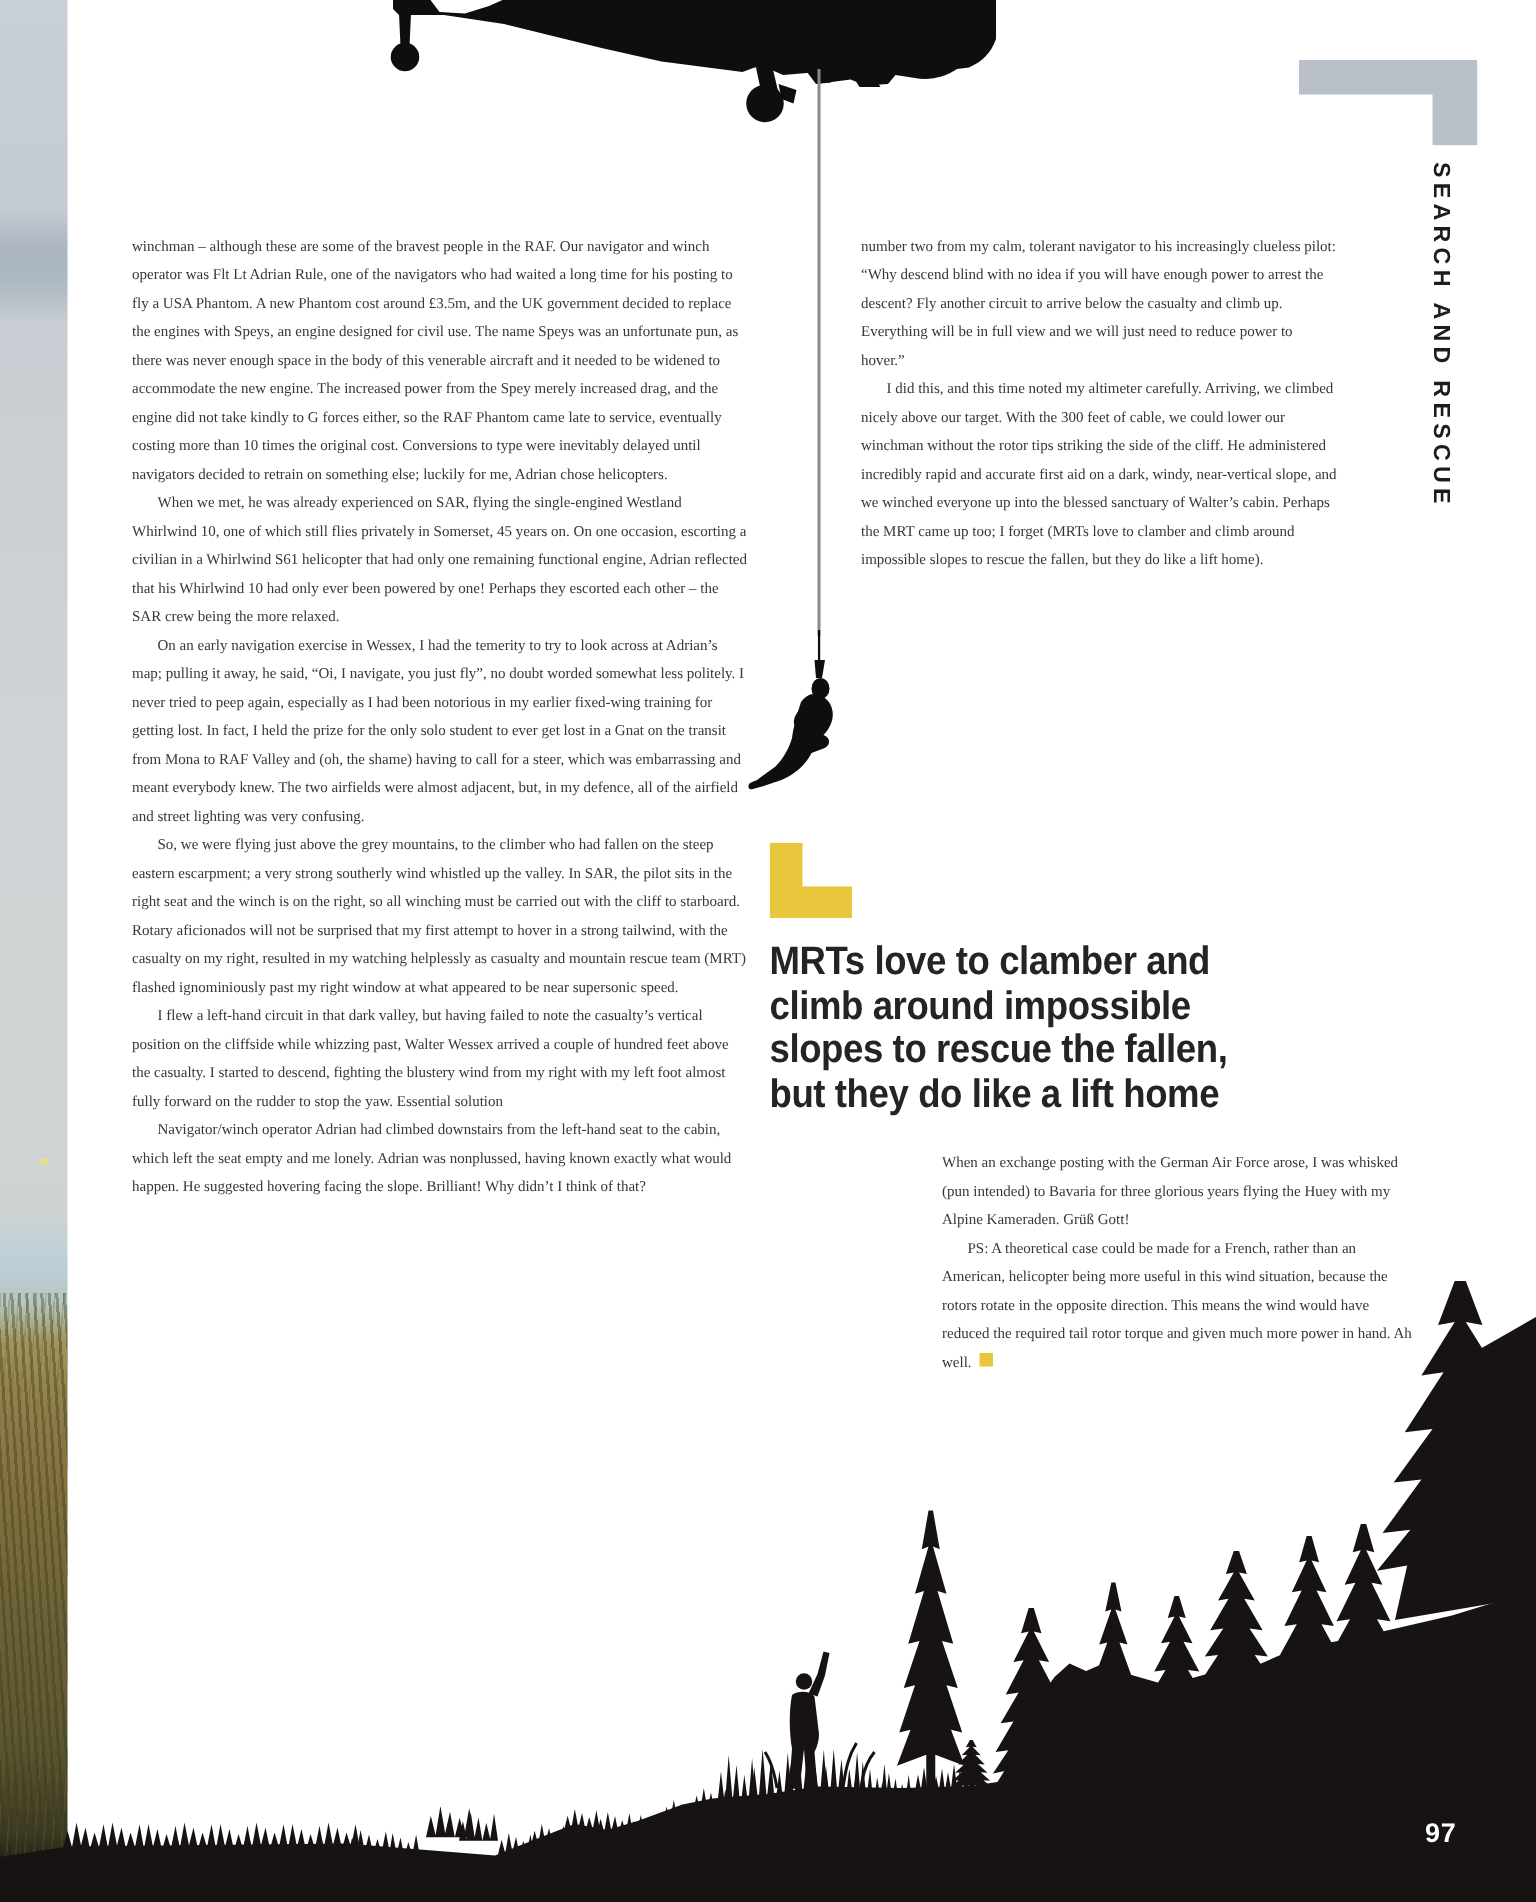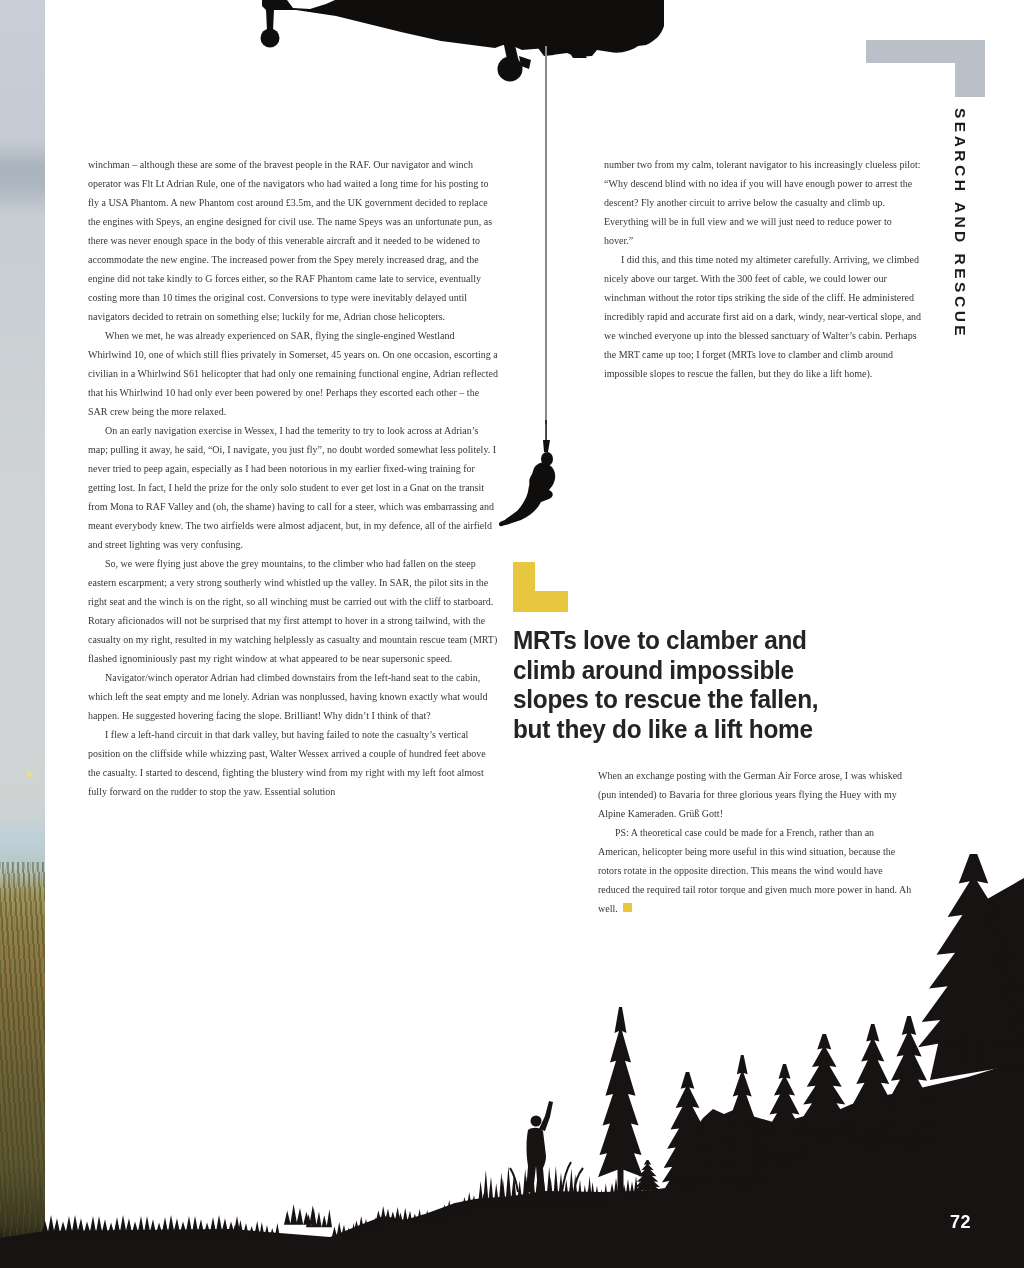--- a/index.html
+++ b/index.html
@@ -22,22 +22,22 @@
     background:repeating-linear-gradient(86deg, rgba(44,62,24,.38) 0 2px, rgba(0,0,0,0) 2px 5px),
                repeating-linear-gradient(94deg, rgba(122,95,48,.3) 0 1px, rgba(0,0,0,0) 1px 6px);}
   #photo-strip .flower-dot{position:absolute;left:26px;top:772px;width:7px;height:5px;
     border-radius:50%;background:#e6e18b;opacity:.9;}
 
   
   .col{position:absolute;z-index:2;font-size:10px;line-height:19px;color:#373737;}
   .col p{margin:0;}
   .col p.ind{text-indent:17px;}
   #left-col{left:88px;top:155px;width:412px;}
-  #right-col-top{left:604px;top:155px;width:318px;}
-  #right-col-bottom{left:598px;top:766px;width:318px;}
+  #right-col-top{left:574px;top:155px;width:318px;}
+  #right-col-bottom{left:628px;top:766px;width:318px;}
 
   
   #quote-mark{position:absolute;left:513px;top:562px;width:55px;height:50px;z-index:2;
     background:#e8c63e;
     clip-path:polygon(0 0,40% 0,40% 58%,100% 58%,100% 100%,0 100%);}
   #pull-quote{position:absolute;left:513px;top:626px;width:400px;z-index:2;
     font-family:"Liberation Sans", sans-serif;font-weight:700;font-size:26.5px;
     line-height:29.5px;color:#242424;letter-spacing:-0.3px;
     transform:scaleX(.92);transform-origin:left top;}
   #pull-quote .ql{white-space:nowrap;}
@@ -102,22 +102,22 @@
   </svg>
 
   <div id="corner-bracket"></div>
   <div id="section-label">SEARCH AND RESCUE</div>
 
   <div id="left-col" class="col">
     <p>winchman – although these are some of the bravest people in the RAF. Our navigator and winch operator was Flt Lt Adrian Rule, one of the navigators who had waited a long time for his posting to fly a USA Phantom. A new Phantom cost around £3.5m, and the UK government decided to replace the engines with Speys, an engine designed for civil use. The name Speys was an unfortunate pun, as there was never enough space in the body of this venerable aircraft and it needed to be widened to accommodate the new engine. The increased power from the Spey merely increased drag, and the engine did not take kindly to G forces either, so the RAF Phantom came late to service, eventually costing more than 10 times the original cost. Conversions to type were inevitably delayed until navigators decided to retrain on something else; luckily for me, Adrian chose helicopters.</p>
     <p class="ind">When we met, he was already experienced on SAR, flying the single-engined Westland Whirlwind 10, one of which still flies privately in Somerset, 45 years on. On one occasion, escorting a civilian in a Whirlwind S61 helicopter that had only one remaining functional engine, Adrian reflected that his Whirlwind 10 had only ever been powered by one! Perhaps they escorted each other – the SAR crew being the more relaxed.</p>
     <p class="ind">On an early navigation exercise in Wessex, I had the temerity to try to look across at Adrian’s map; pulling it away, he said, “Oi, I navigate, you just fly”, no doubt worded somewhat less politely. I never tried to peep again, especially as I had been notorious in my earlier fixed-wing training for getting lost. In fact, I held the prize for the only solo student to ever get lost in a Gnat on the transit from Mona to RAF Valley and (oh, the shame) having to call for a steer, which was embarrassing and meant everybody knew. The two airfields were almost adjacent, but, in my defence, all of the airfield and street lighting was very confusing.</p>
     <p class="ind">So, we were flying just above the grey mountains, to the climber who had fallen on the steep eastern escarpment; a very strong southerly wind whistled up the valley. In SAR, the pilot sits in the right seat and the winch is on the right, so all winching must be carried out with the cliff to starboard. Rotary aficionados will not be surprised that my first attempt to hover in a strong tailwind, with the casualty on my right, resulted in my watching helplessly as casualty and mountain rescue team (MRT) flashed ignominiously past my right window at what appeared to be near supersonic speed.</p>
+    <p class="ind">I flew a left-hand circuit in that dark valley, but having failed to note the casualty’s vertical position on the cliffside while whizzing past, Walter Wessex arrived a couple of hundred feet above the casualty. I started to descend, fighting the blustery wind from my right with my left foot almost fully forward on the rudder to stop the yaw. Essential solution</p>
     <p class="ind">Navigator/winch operator Adrian had climbed downstairs from the left-hand seat to the cabin, which left the seat empty and me lonely. Adrian was nonplussed, having known exactly what would happen. He suggested hovering facing the slope. Brilliant! Why didn’t I think of that?</p>
-    <p class="ind">I flew a left-hand circuit in that dark valley, but having failed to note the casualty’s vertical position on the cliffside while whizzing past, Walter Wessex arrived a couple of hundred feet above the casualty. I started to descend, fighting the blustery wind from my right with my left foot almost fully forward on the rudder to stop the yaw. Essential solution</p>
   </div>
 
   <div id="right-col-top" class="col">
     <p>number two from my calm, tolerant navigator to his increasingly clueless pilot: “Why descend blind with no idea if you will have enough power to arrest the descent? Fly another circuit to arrive below the casualty and climb up. Everything will be in full view and we will just need to reduce power to hover.”</p>
     <p class="ind">I did this, and this time noted my altimeter carefully. Arriving, we climbed nicely above our target. With the 300 feet of cable, we could lower our winchman without the rotor tips striking the side of the cliff. He administered incredibly rapid and accurate first aid on a dark, windy, near-vertical slope, and we winched everyone up into the blessed sanctuary of Walter’s cabin. Perhaps the MRT came up too; I forget (MRTs love to clamber and climb around impossible slopes to rescue the fallen, but they do like a lift home).</p>
   </div>
 
   <div id="quote-mark"></div>
   <div id="pull-quote">
     <div class="ql">MRTs love to clamber and</div>
@@ -185,15 +185,15 @@
       <use href="#tuft" transform="translate(630,328) scale(1.0,1.1)"></use>
     </g>
 
     <g stroke="#161312" stroke-width="2" fill="none">
       <path d="M562,344 C564,330 566,322 571,314"></path>
       <path d="M574,345 C575,334 578,326 583,320"></path>
       <path d="M518,344 C516,332 514,326 510,320"></path>
     </g>
   </svg>
 
-  <div id="page-number">72</div>
+  <div id="page-number">97</div>
 
 </div>
 
 </body></html>

